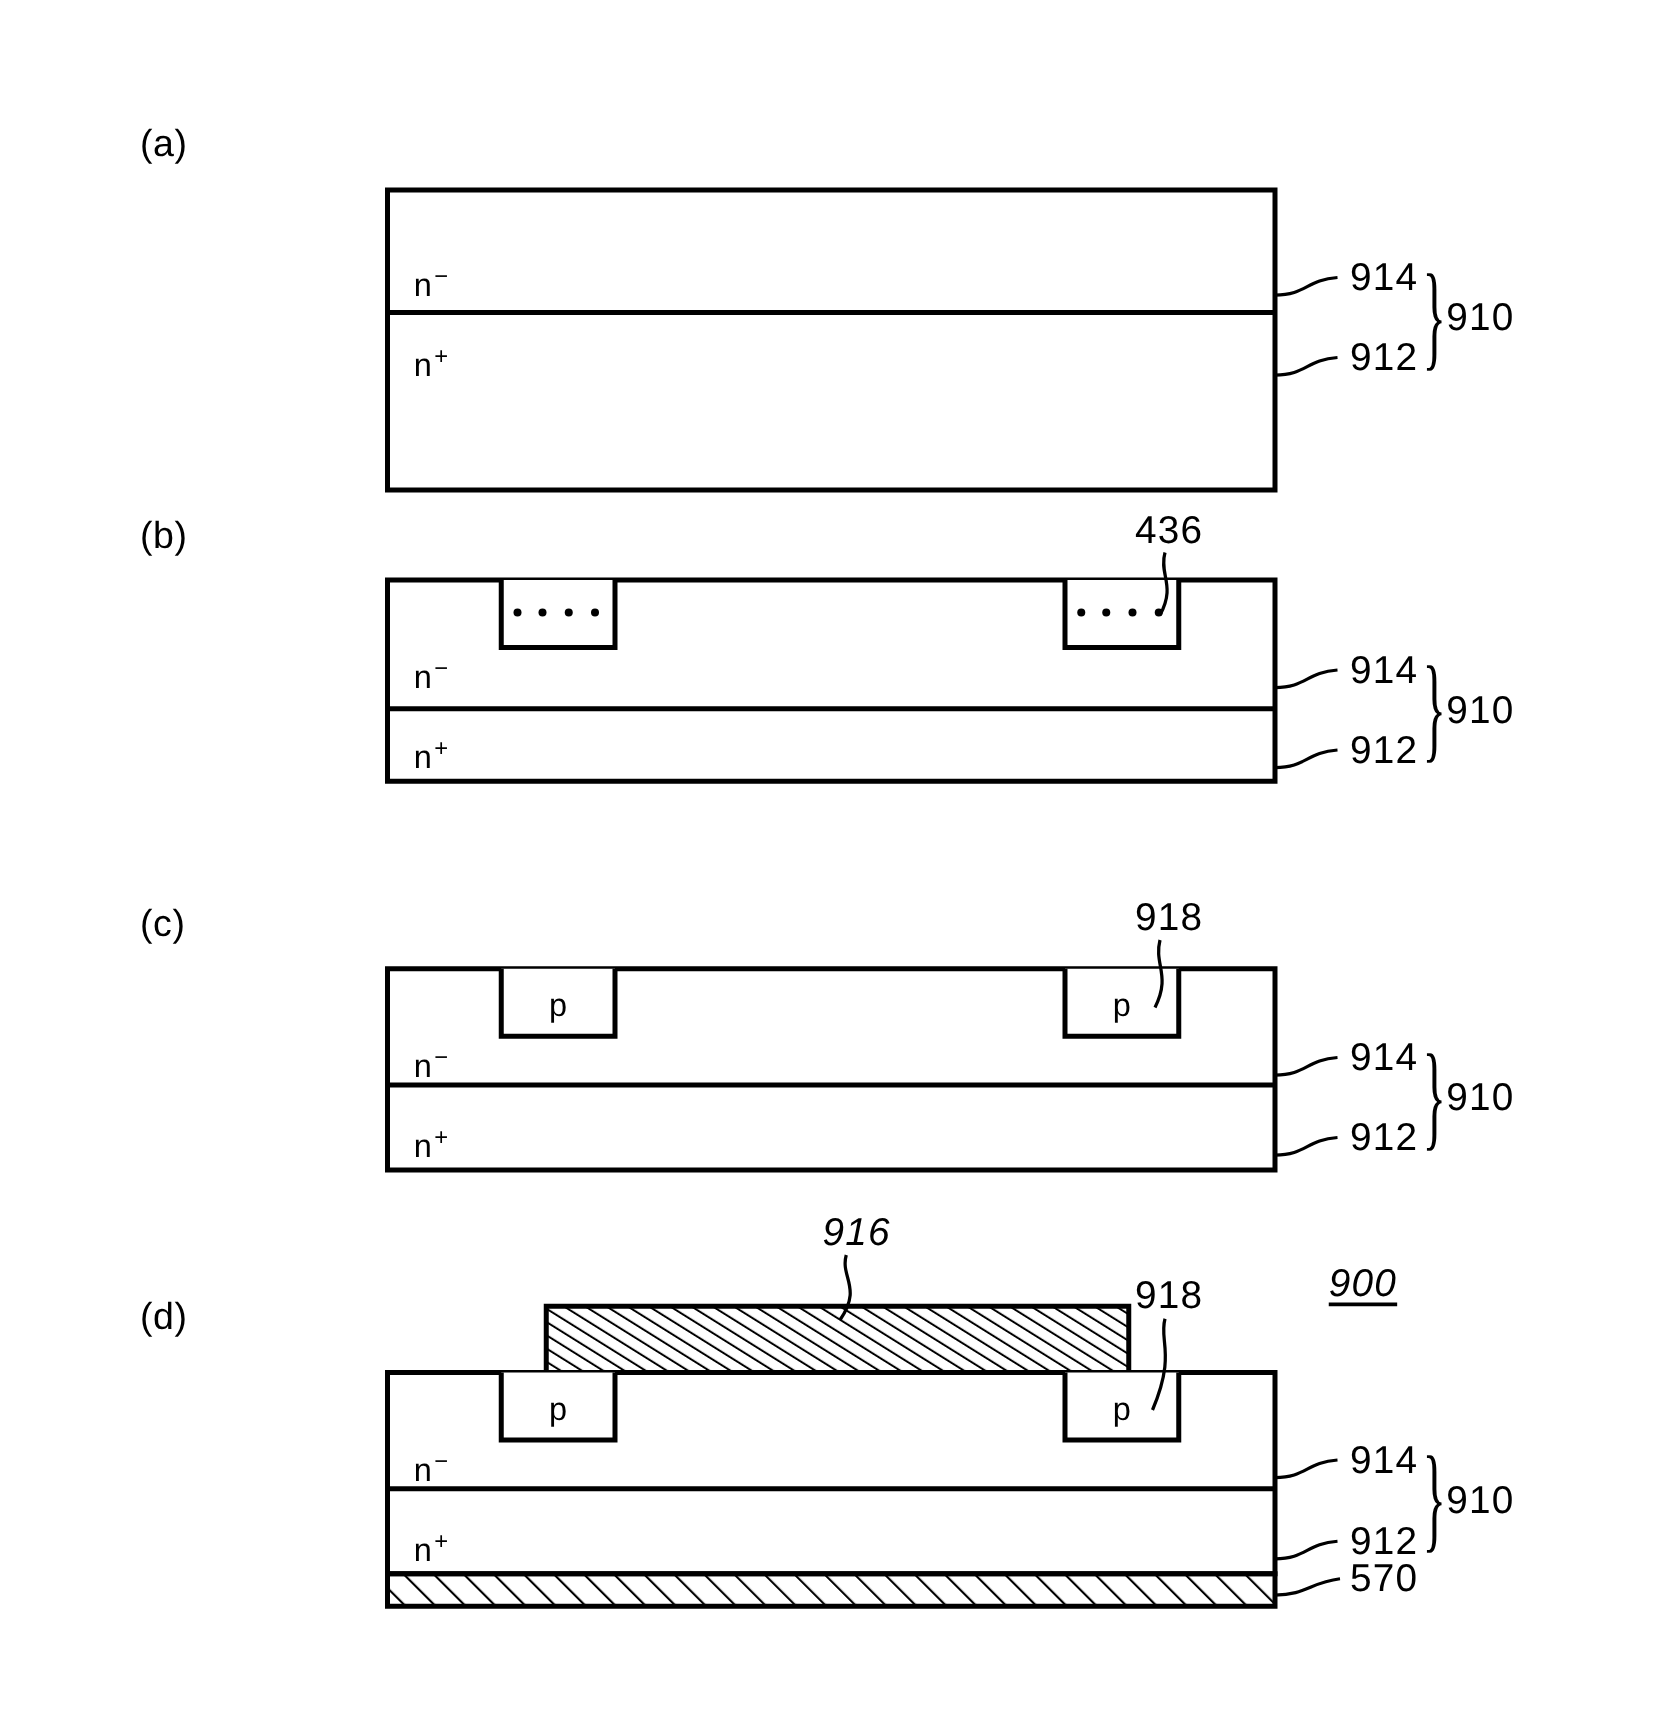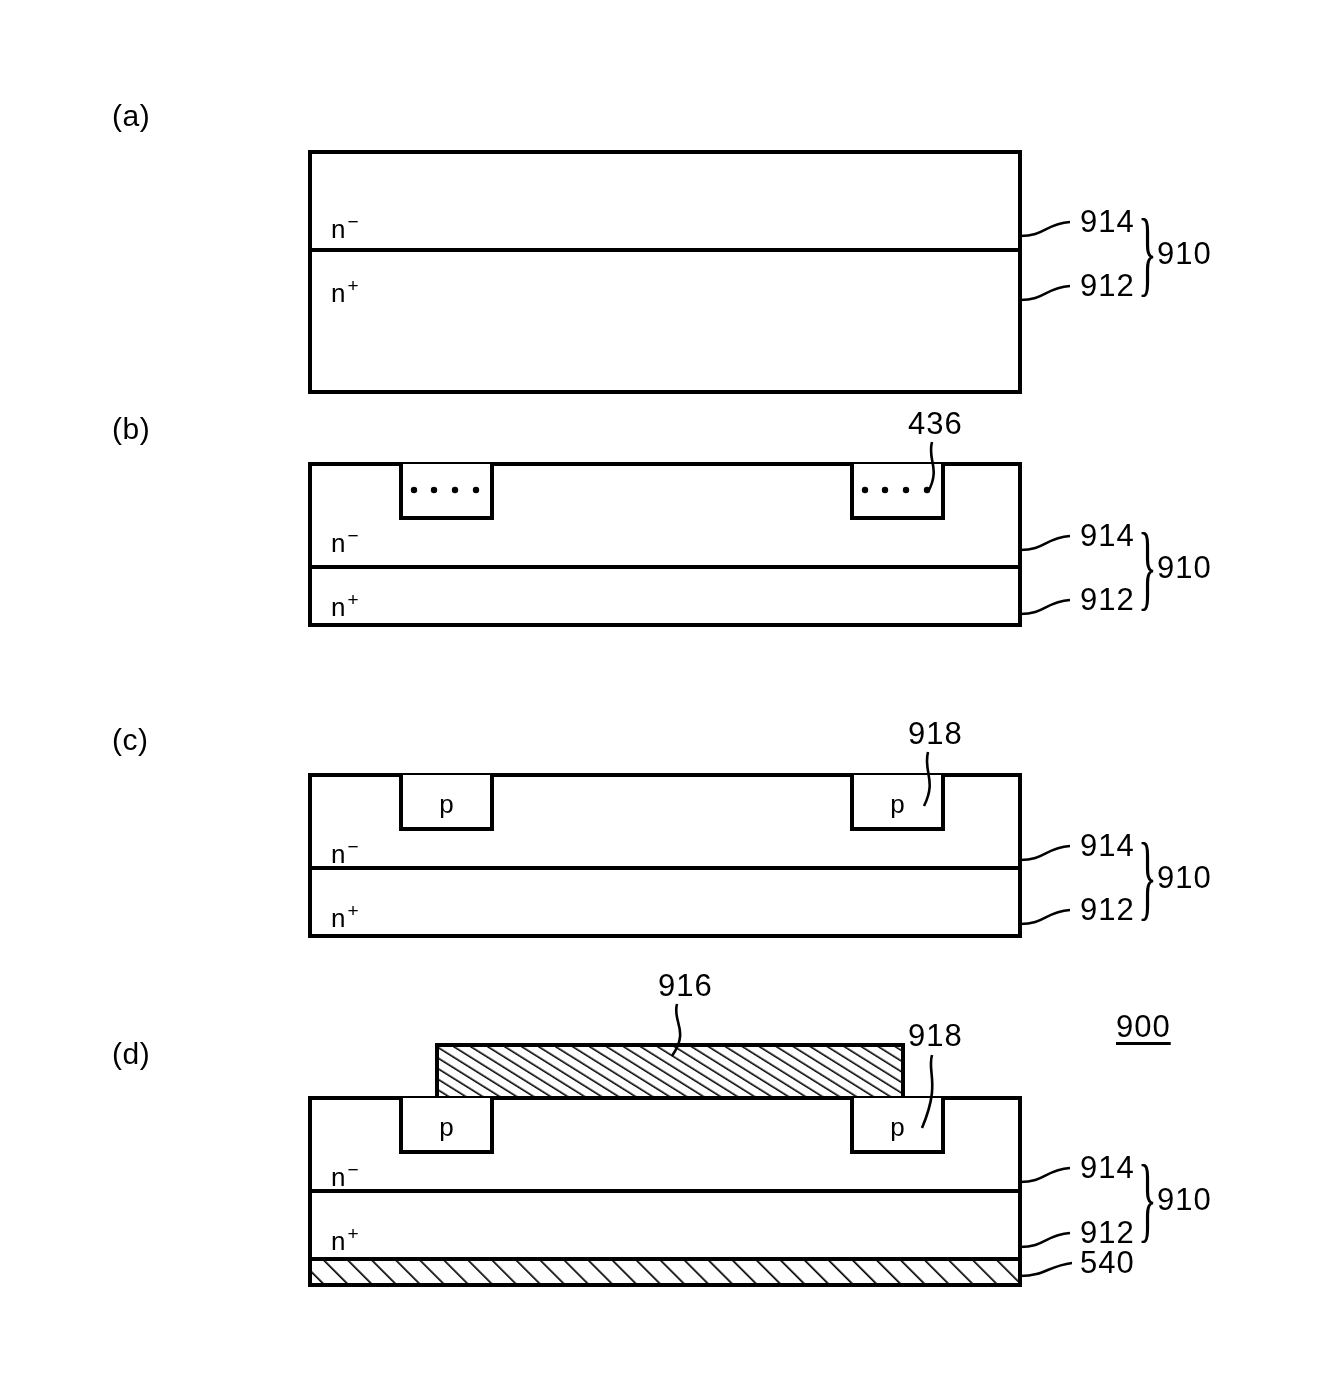--- a/index.html
+++ b/index.html
@@ -203,30 +203,30 @@
     <span>n</span><sup>−</sup>
   </div>
   <div class="layer-label" style="left:331px; top:900px;">
     <span>n</span><sup>+</sup>
   </div>
   <div class="ref-num" style="left:1080px; top:828px;">914</div>
   <div class="ref-num" style="left:1080px; top:892px;">912</div>
   <div class="brace" style="left:1138px; top:830px;">}</div>
   <div class="ref-num" style="left:1157px; top:860px;">910</div>
 
-  <div class="ref-num" style="left:658px; top:968px;">916</div>
+  <div class="ref-num" style="left:658px; top:968px;font-style:italic;">916</div>
   <div class="ref-num" style="left:908px; top:1018px;">918</div>
-  <div class="ref-num underlined" style="left:1116px; top:1009px;">900</div>
+  <div class="ref-num underlined" style="left:1063px; top:1009px;font-style:italic;">900</div>
   <div class="well-label" style="left:401px; top:1112px; width:91px;">p</div>
   <div class="well-label" style="left:852px; top:1112px; width:91px;">p</div>
   <div class="layer-label" style="left:331px; top:1159px;">
     <span>n</span><sup>−</sup>
   </div>
   <div class="layer-label" style="left:331px; top:1223px;">
     <span>n</span><sup>+</sup>
   </div>
   <div class="ref-num" style="left:1080px; top:1150px;">914</div>
   <div class="ref-num" style="left:1080px; top:1215px;">912</div>
   <div class="brace" style="left:1138px; top:1152px;">}</div>
   <div class="ref-num" style="left:1157px; top:1182px;">910</div>
-  <div class="ref-num" style="left:1080px; top:1245px;">540</div>
+  <div class="ref-num" style="left:1080px; top:1245px;">570</div>
 
 </div>
 
 </body></html>

